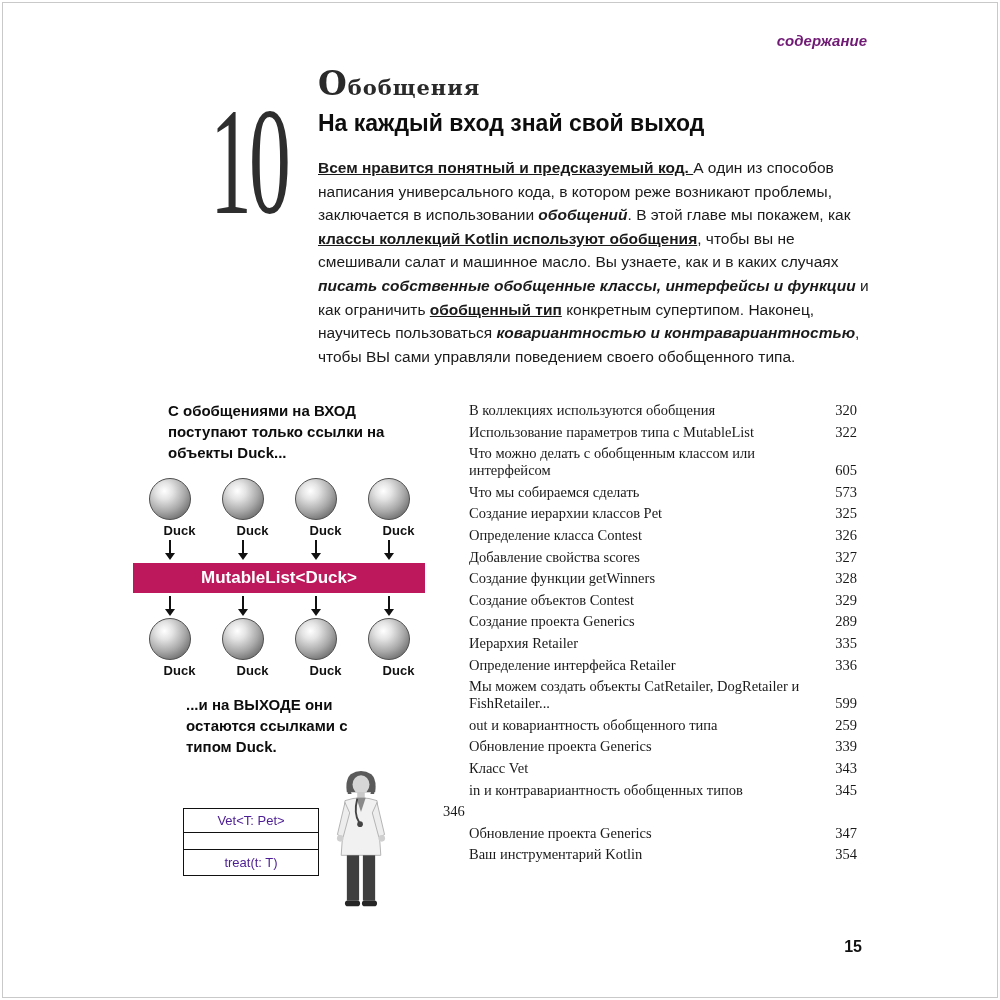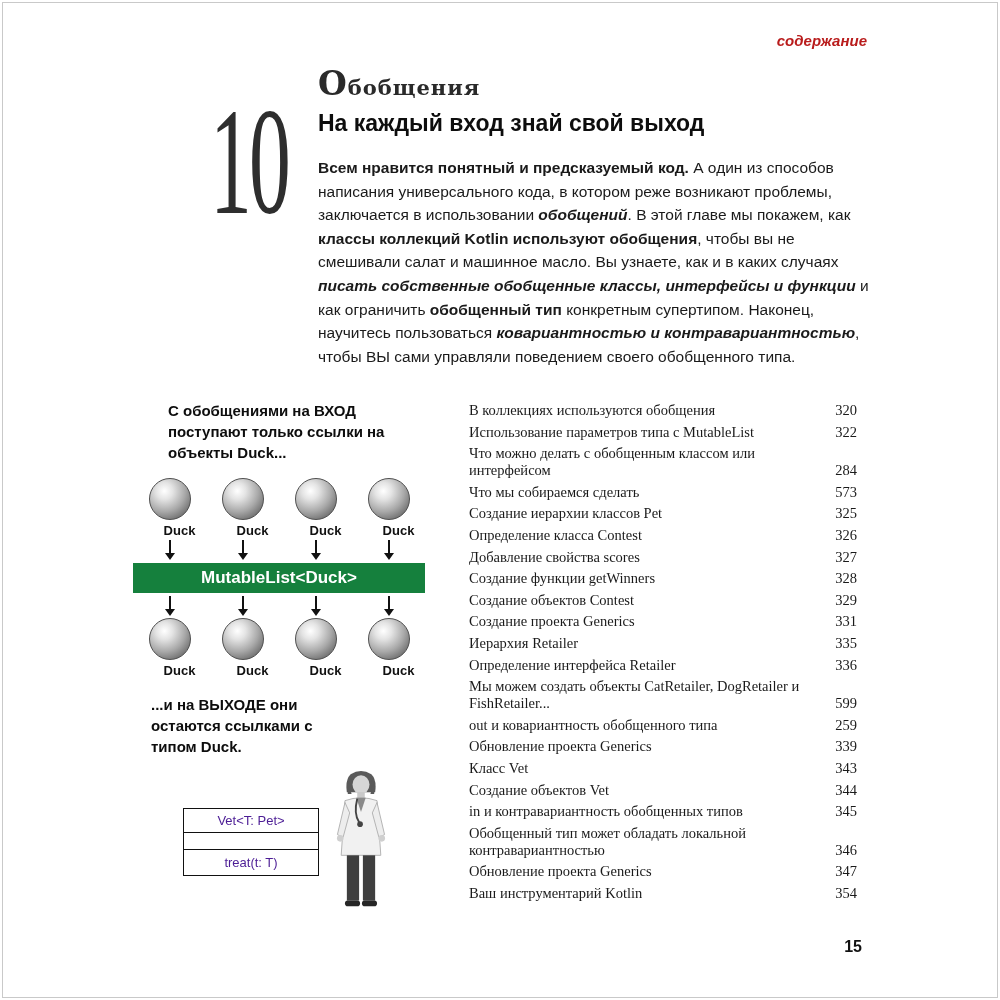--- a/index.html
+++ b/index.html
@@ -2,57 +2,57 @@
 <html><head>
 <meta charset="utf-8">
 <style>
   * { margin:0; padding:0; box-sizing:border-box; }
   html,body { background:#ffffff; }
   body { width:1000px; height:1000px; font-family:"Liberation Sans", sans-serif; color:#111; }
   .page { position:relative; width:1000px; height:1000px; background:#fff; overflow:hidden;
           outline:1px solid #c9c9c9; outline-offset:-3px; }
 
   .running-head { position:absolute; top:32px; right:133px; font-size:15px;
-                  font-style:italic; font-weight:bold; color:#b91c1c; }
+                  font-style:italic; font-weight:bold; color:#701a75; }
 
   .chapter-number { position:absolute; left:210px; top:86px; font-family:"Liberation Serif", serif;
                     font-size:152px; line-height:1; color:#2e2e2e; transform:scaleX(0.55);
                     transform-origin:left top; letter-spacing:-5px; }
 
   .chapter-topic { position:absolute; left:318px; top:64px; font-family:"DejaVu Serif", serif;
                    font-size:21px; font-weight:bold; color:#2a2a2a; letter-spacing:1px;text-align:right; }
   .chapter-topic::first-letter { font-size:33px; }
 
   .chapter-title { position:absolute; left:318px; top:110px; font-size:23px; font-weight:bold; color:#0d0d0d; }
 
   .chapter-intro { position:absolute; left:318px; top:156px; width:553px;
                    font-size:15.5px; line-height:23.6px; color:#1a1a1a; }
   .seg.n { font-weight:normal; }
-  .seg.b { font-weight:bold; }
+  .seg.b { font-weight:bold;text-decoration:underline; }
   .seg.bi { font-weight:bold; font-style:italic; }
 
   .left-col { position:absolute; left:133px; top:400px; width:292px; }
   .cap { font-weight:bold; font-size:15px; line-height:21px; color:#0d0d0d; }
   .cap-top { margin-left:35px; width:222px; }
-  .cap-bottom { margin-left:18px; width:210px; margin-top:16px; }
+  .cap-bottom { margin-left:53px; width:210px; margin-top:16px; }
 
   .duck-flow { margin-top:15px; }
   .duck-row { display:flex; }
   .duck-cell { flex:1; display:flex; flex-direction:column; align-items:center; }
   .sphere { width:42px; height:42px; border-radius:50%; border:1px solid #4f4f4f;
             background: radial-gradient(circle at 36% 30%, #ffffff 0%, #e4e4e4 22%, #a8a8a8 55%, #6d6d6d 82%, #8c8c8c 100%); }
   .duck-label { font-weight:bold; font-size:13px; margin-top:3px;padding-left:20px; }
 
   .arrow-row { display:flex; height:24px; align-items:flex-start; padding-top:2px; }
   .arrow-cell { flex:1; display:flex; justify-content:center; }
   .darrow { position:relative; width:2px; height:13px; background:#111; }
   .darrow::after { content:""; position:absolute; left:-4px; top:100%; width:0; height:0;
                    border:5px solid transparent; border-top:7px solid #111; }
 
-  .list-bar { background:#15803d; color:#fff; font-weight:bold; font-size:17px;
+  .list-bar { background:#be185d; color:#fff; font-weight:bold; font-size:17px;
               text-align:center; height:30px; line-height:30px; margin:1px 0; }
 
   .class-box { position:absolute; left:183px; top:808px; width:136px; border:1.5px solid #111;
                background:#fff; font-size:13px; text-align:center; color:#4c1d95; }
   .class-box .crow1 { padding:4px 2px; border-bottom:1.5px solid #111; }
   .class-box .crow2 { height:17px; border-bottom:1.5px solid #111; }
   .class-box .crow3 { padding:5px 2px; }
 
   .vet-figure { position:absolute; left:328px; top:768px; }
 
@@ -183,21 +183,21 @@
       <div class="toc-row">
         <div class="toc-label">В коллекциях используются обобщения</div>
         <div class="toc-page">320</div>
       </div>
       <div class="toc-row">
         <div class="toc-label">Использование параметров типа с MutableList</div>
         <div class="toc-page">322</div>
       </div>
       <div class="toc-row">
         <div class="toc-label">Что можно делать с обобщенным классом или интерфейсом</div>
-        <div class="toc-page">284</div>
+        <div class="toc-page">605</div>
       </div>
       <div class="toc-row">
         <div class="toc-label">Что мы собираемся сделать</div>
         <div class="toc-page">573</div>
       </div>
       <div class="toc-row">
         <div class="toc-label">Создание иерархии классов Pet</div>
         <div class="toc-page">325</div>
       </div>
       <div class="toc-row">
@@ -211,21 +211,21 @@
       <div class="toc-row">
         <div class="toc-label">Создание функции getWinners</div>
         <div class="toc-page">328</div>
       </div>
       <div class="toc-row">
         <div class="toc-label">Создание объектов Contest</div>
         <div class="toc-page">329</div>
       </div>
       <div class="toc-row">
         <div class="toc-label">Создание проекта Generics</div>
-        <div class="toc-page">331</div>
+        <div class="toc-page">289</div>
       </div>
       <div class="toc-row">
         <div class="toc-label">Иерархия Retailer</div>
         <div class="toc-page">335</div>
       </div>
       <div class="toc-row">
         <div class="toc-label">Определение интерфейса Retailer</div>
         <div class="toc-page">336</div>
       </div>
       <div class="toc-row">
@@ -238,29 +238,24 @@
       </div>
       <div class="toc-row">
         <div class="toc-label">Обновление проекта Generics</div>
         <div class="toc-page">339</div>
       </div>
       <div class="toc-row">
         <div class="toc-label">Класс Vet</div>
         <div class="toc-page">343</div>
       </div>
       <div class="toc-row">
-        <div class="toc-label">Создание объектов Vet</div>
-        <div class="toc-page">344</div>
-      </div>
-      <div class="toc-row">
         <div class="toc-label">in и контравариантность обобщенных типов</div>
         <div class="toc-page">345</div>
       </div>
       <div class="toc-row">
-        <div class="toc-label">Обобщенный тип может обладать локальной контравариантностью</div>
         <div class="toc-page">346</div>
       </div>
       <div class="toc-row">
         <div class="toc-label">Обновление проекта Generics</div>
         <div class="toc-page">347</div>
       </div>
       <div class="toc-row">
         <div class="toc-label">Ваш инструментарий Kotlin</div>
         <div class="toc-page">354</div>
       </div>

